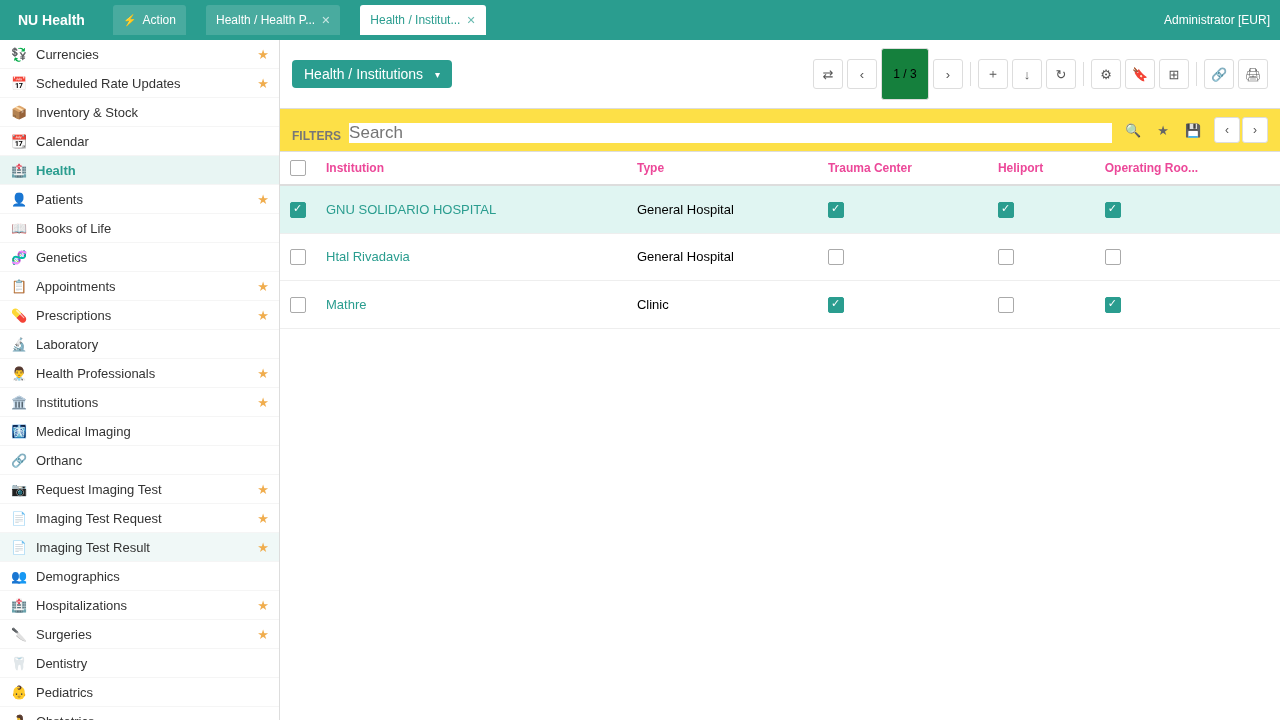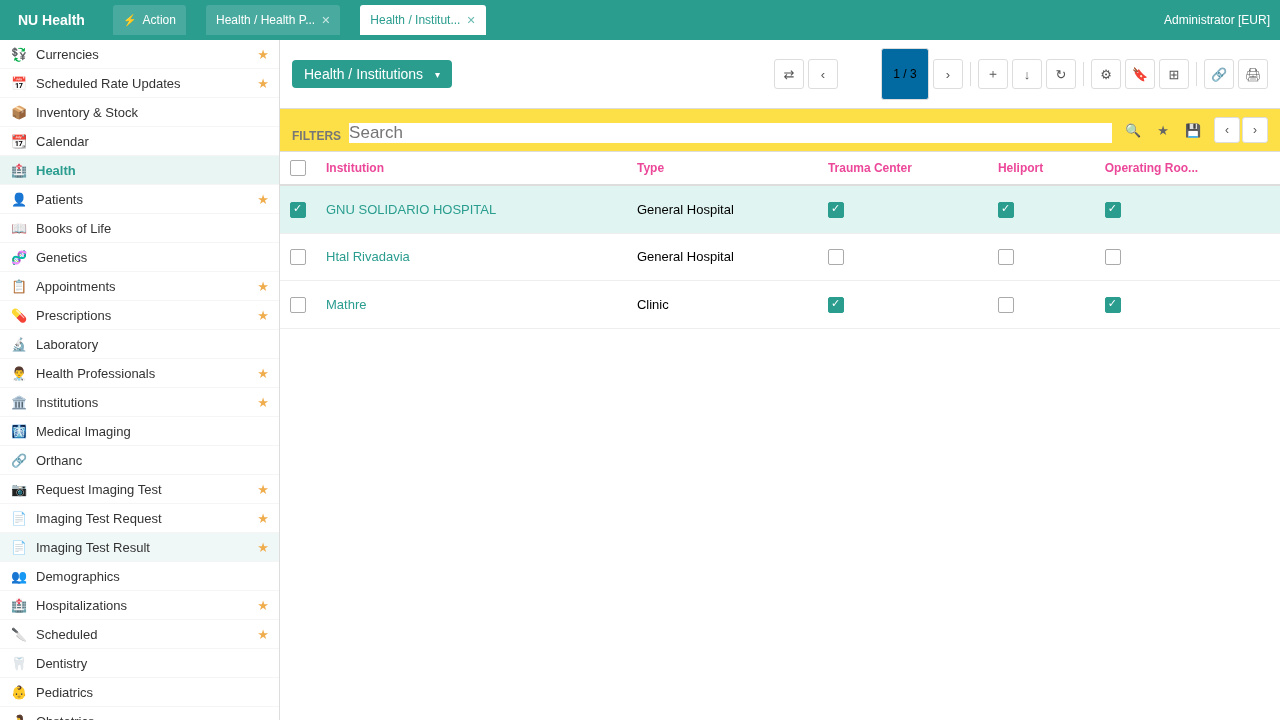--- a/index.html
+++ b/index.html
@@ -148,24 +148,23 @@
       align-items: center;
       justify-content: center;
       font-size: 13px;
       color: #555;
     }
     .page-indicator {
       border: 1px solid #ddd;
       border-radius: 3px;
       padding: 18px 8px;
       font-size: 12px;
-      background: #0369a1;
+      background: #15803d;
       min-width: 48px;
       text-align: center;
-      margin-left: 39px;
     }
     .toolbar-separator {
       width: 1px;
       height: 24px;
       background: #ddd;
       margin: 0 3px;
     }
 
     
     .filters-bar {
@@ -435,21 +434,21 @@
     </div>
 
     <div class="sidebar-item">
       <span class="item-icon">🏥</span>
       <span class="item-label">Hospitalizations</span>
       <span class="star-icon visible">★</span>
     </div>
 
     <div class="sidebar-item">
       <span class="item-icon">🔪</span>
-      <span class="item-label">Scheduled</span>
+      <span class="item-label">Surgeries</span>
       <span class="star-icon visible">★</span>
     </div>
 
     <div class="sidebar-item">
       <span class="item-icon">🦷</span>
       <span class="item-label">Dentistry</span>
       <span class="star-icon">☆</span>
     </div>
 
     <div class="sidebar-item">

